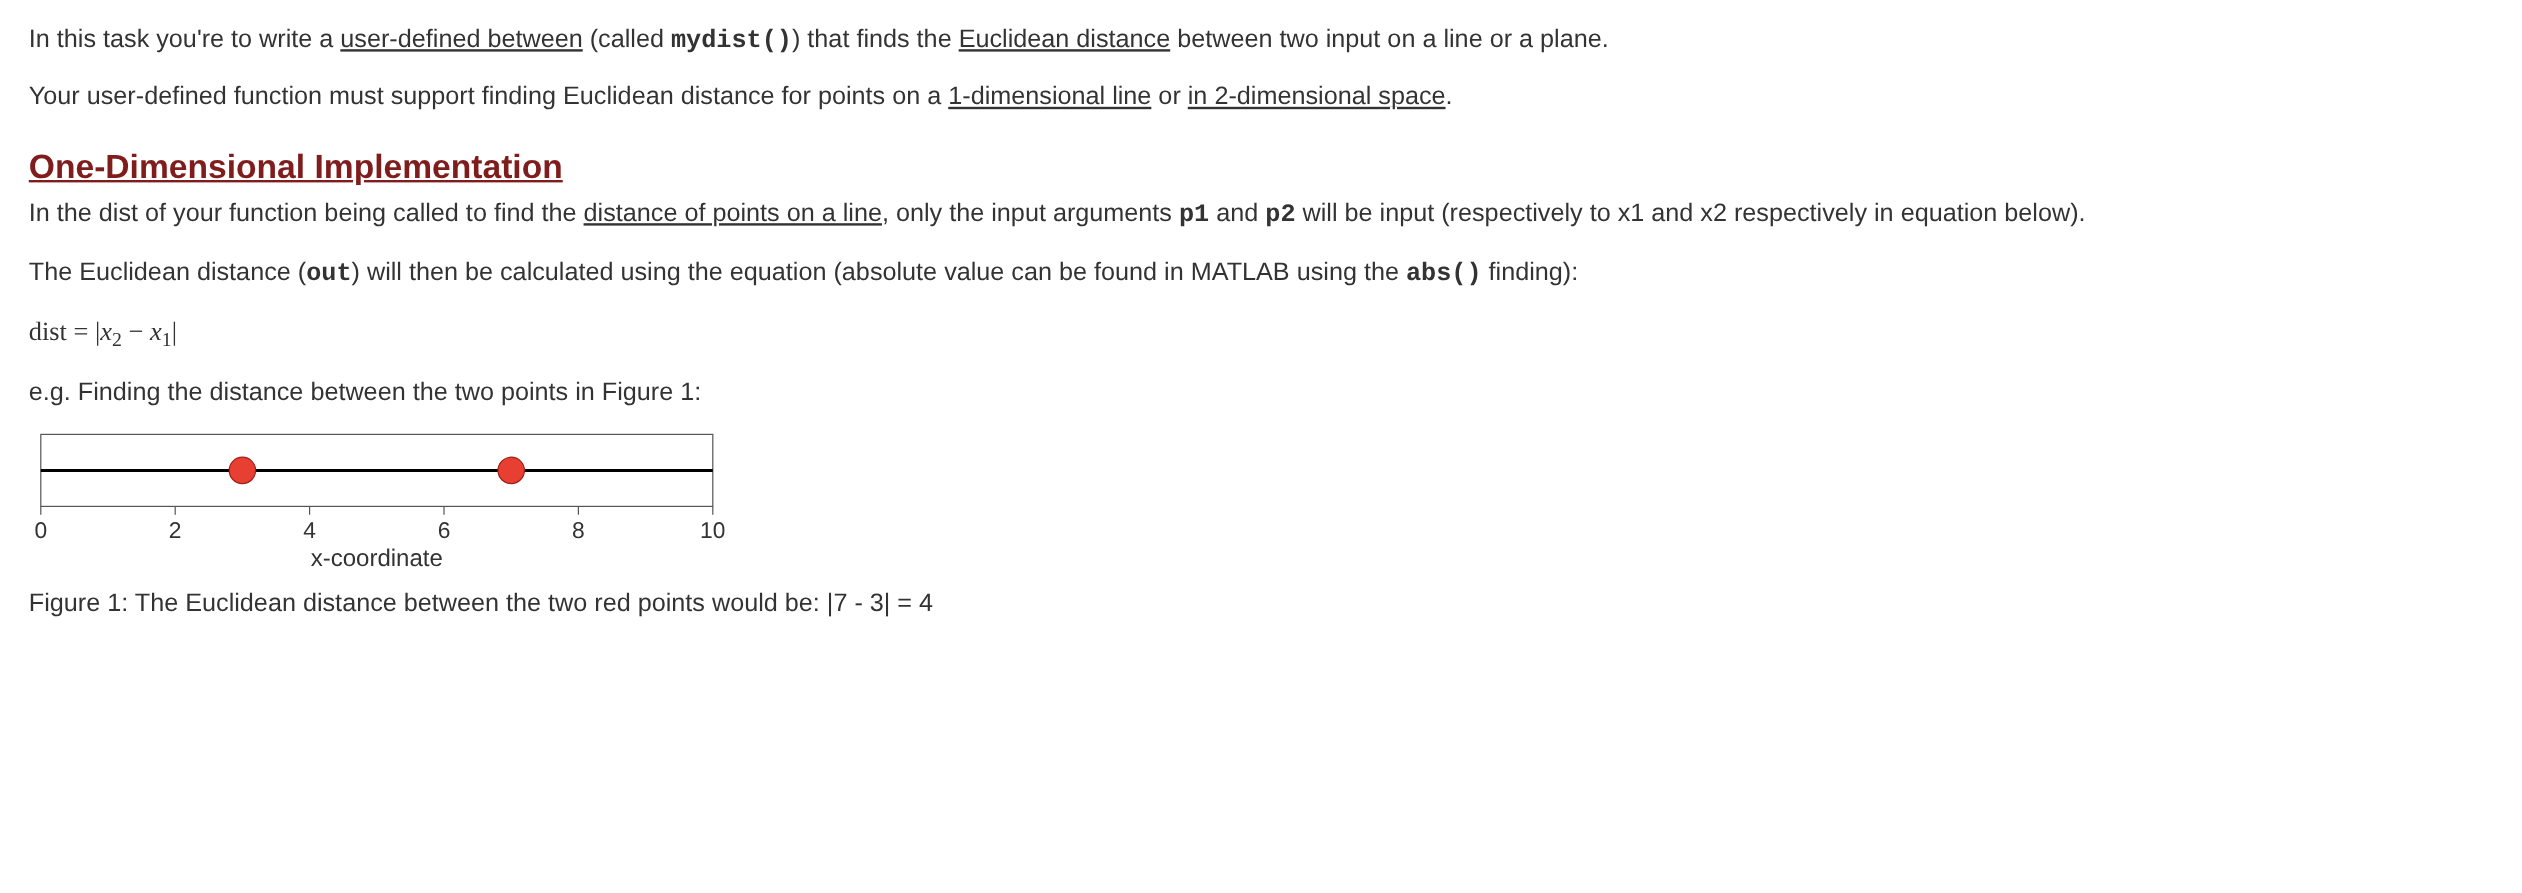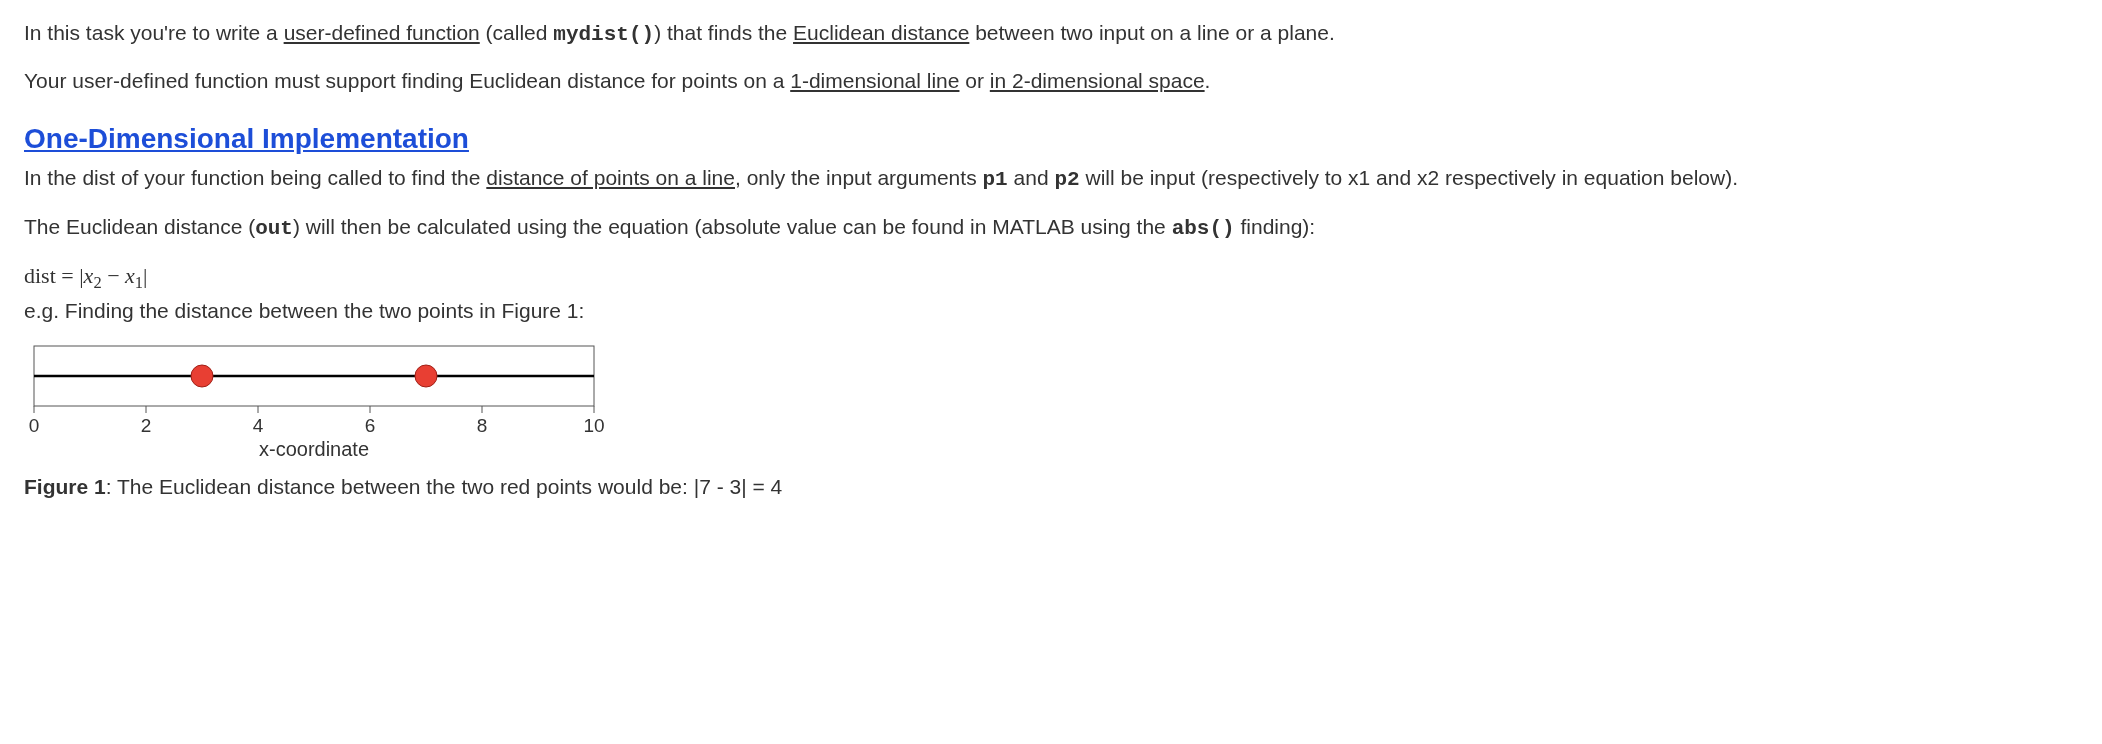--- a/index.html
+++ b/index.html
@@ -13,39 +13,39 @@
     box-sizing: border-box;
   }
   p { margin: 0 0 16px 0; }
   .u { text-decoration: underline; }
   .code { font-family: "Courier New", monospace; font-weight: bold; }
   h2.section {
     font-size: 28px;
     font-weight: bold;
     text-decoration: underline;
     margin: 22px 0 4px 0;
-    color: #1d4ed8;
+    color: #7f1d1d;
   }
   .formula {
     font-family: "Times New Roman", serif;
     font-size: 22px;
-    margin: 8px 0 0 0;
+    margin: 8px 0 16px 0;
   }
   .formula .sub { font-size: 0.75em; vertical-align: sub; }
   .formula .italic { font-style: italic; }
   .chart-wrap { margin-top: 14px; margin-bottom: 10px; }
   .caption { margin-top: 6px; }
-  .caption b { font-weight: bold; }
+  .caption b { font-weight: normal; }
   svg.numberline { display:block; }
 </style>
 </head>
 <body>
 
 <p>
-  <span>In this task you're to write a </span><span class="u">user-defined function</span><span> (called </span><span class="code">mydist()</span><span>) that finds the </span><span class="u">Euclidean distance</span><span> between two input on a line or a plane.</span>
+  <span>In this task you're to write a </span><span class="u">user-defined between</span><span> (called </span><span class="code">mydist()</span><span>) that finds the </span><span class="u">Euclidean distance</span><span> between two input on a line or a plane.</span>
 </p>
 
 <p>
   <span>Your user-defined function must support finding Euclidean distance for points on a </span><span class="u">1-dimensional line</span><span> or </span><span class="u">in 2-dimensional space</span><span>.</span>
 </p>
 
 <h2 class="section">One-Dimensional Implementation</h2>
 
 <p>
   <span>In the dist of your function being called to find the </span><span class="u">distance of points on a line</span><span>, only the input arguments </span><span class="code">p1</span><span> and </span><span class="code">p2</span><span> will be input (respectively to x1 and x2 respectively in equation below).</span>

